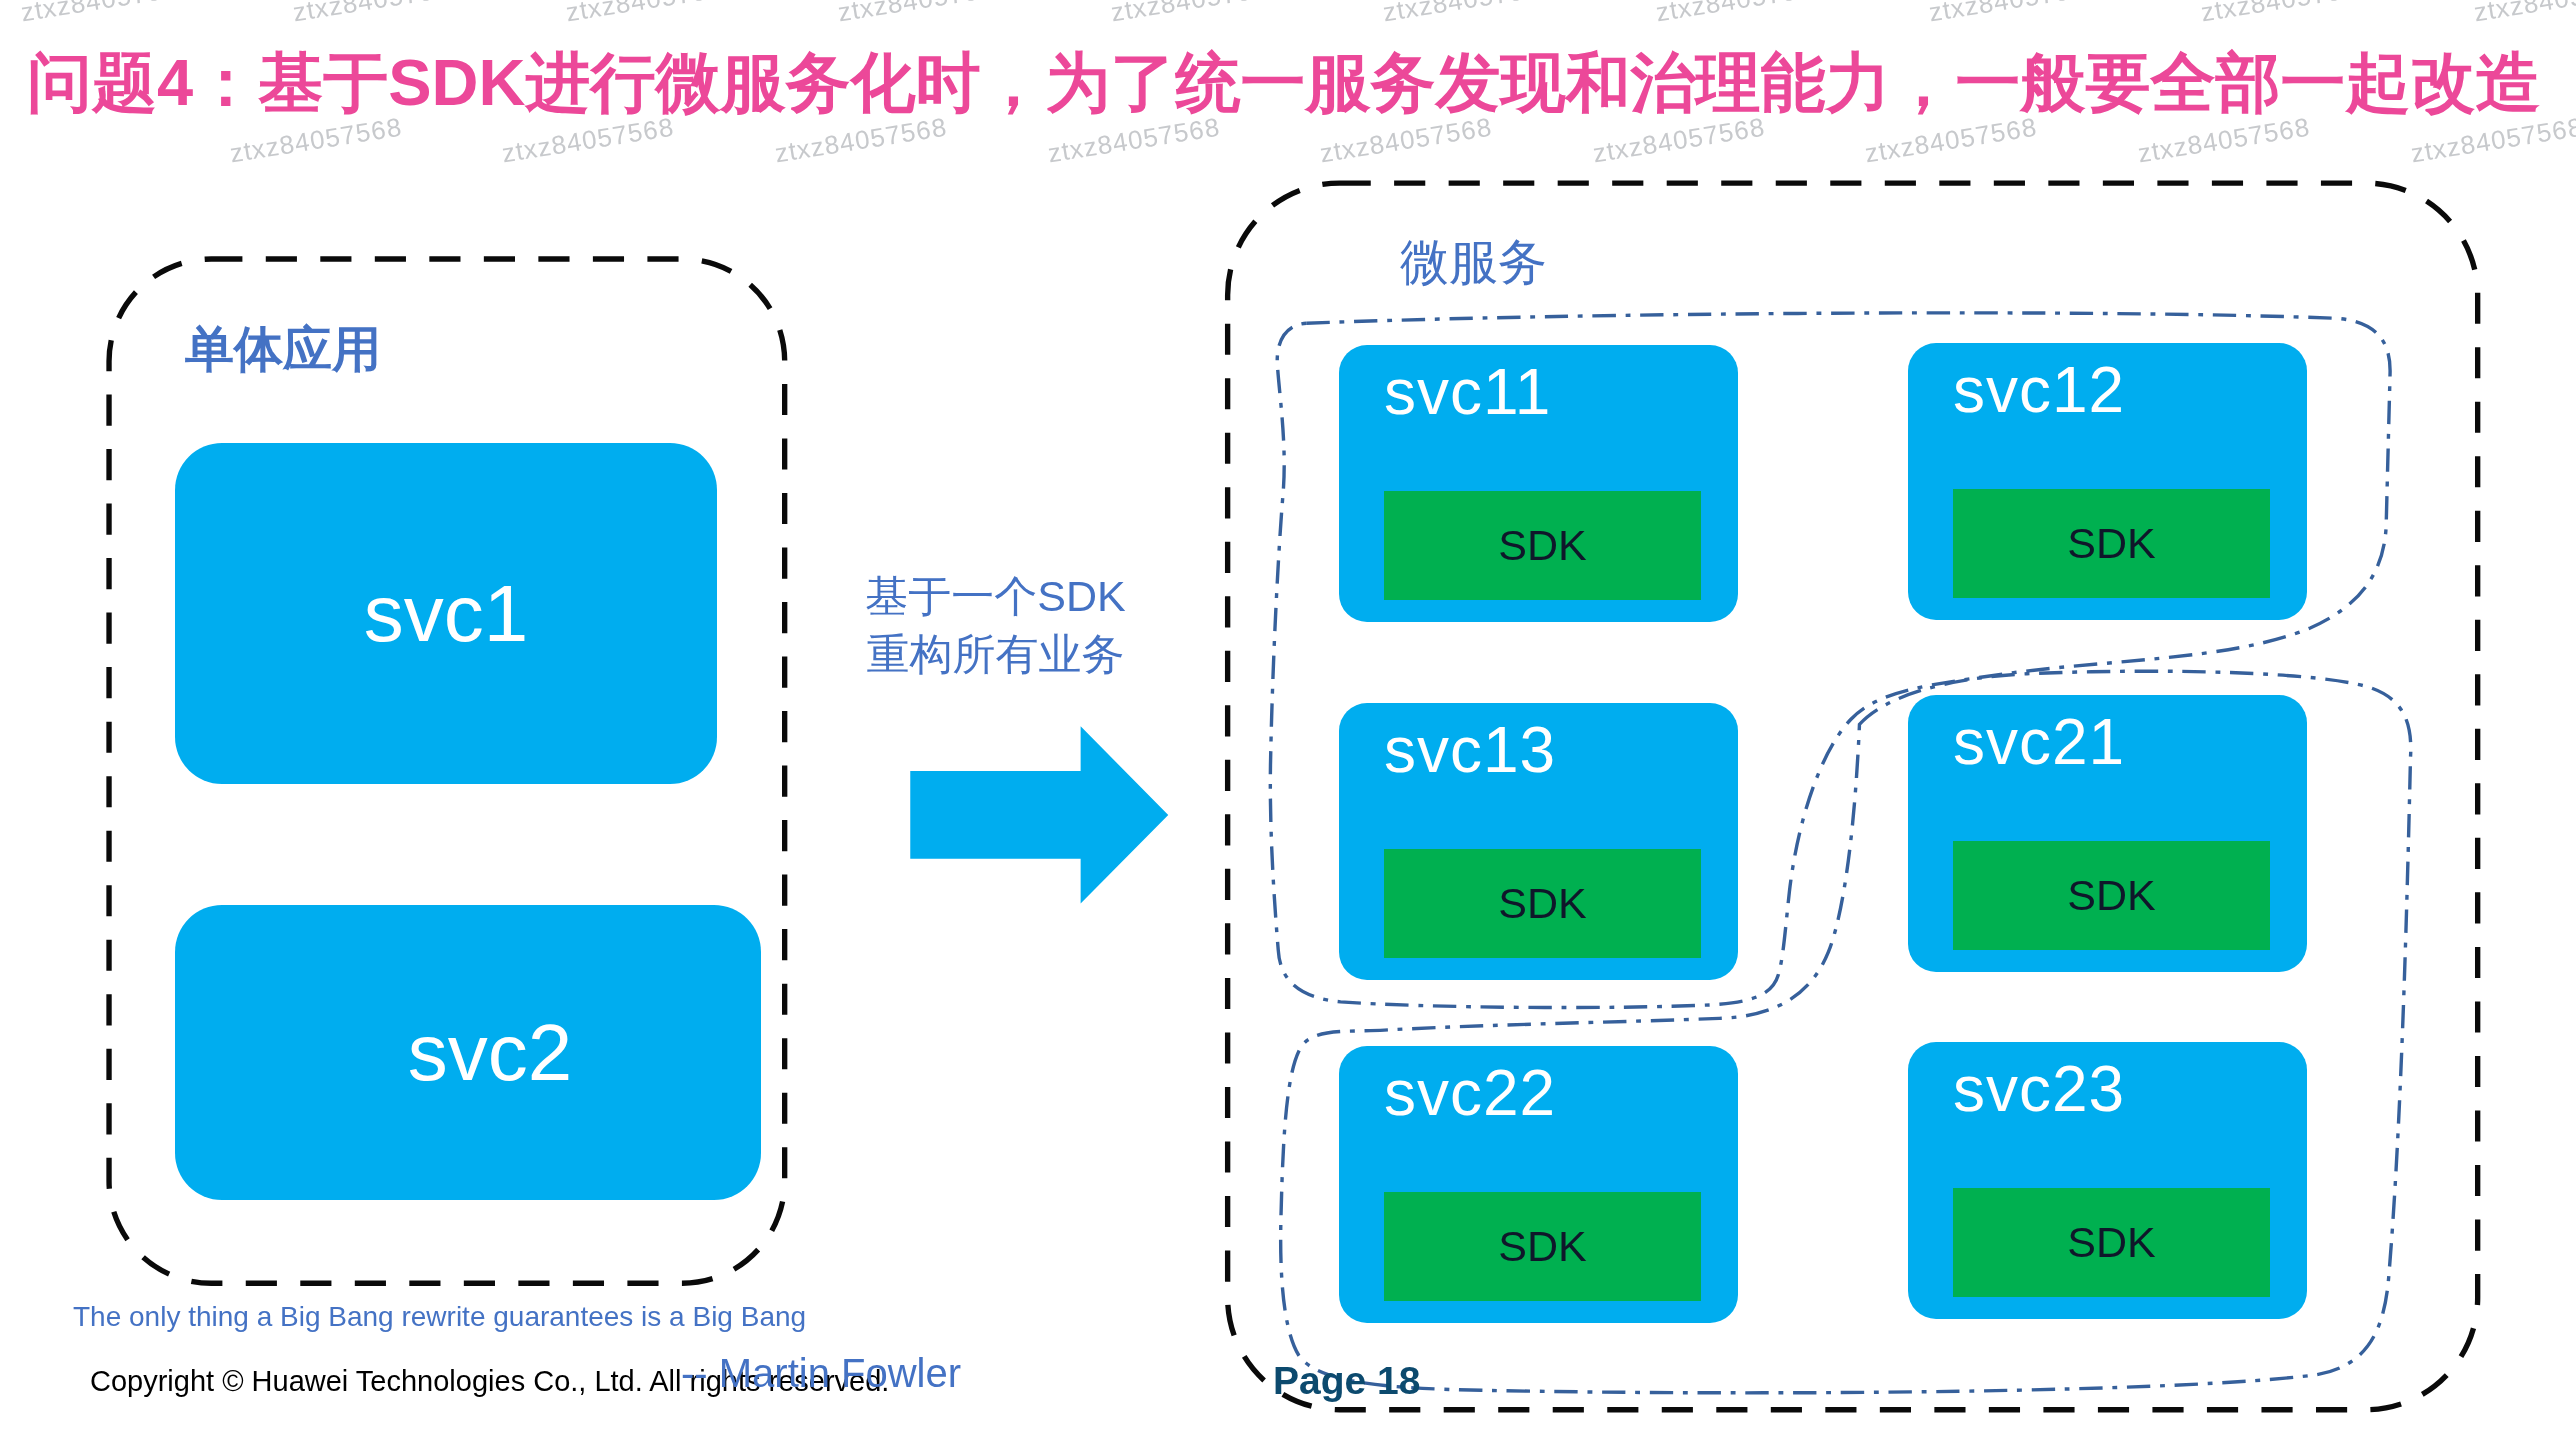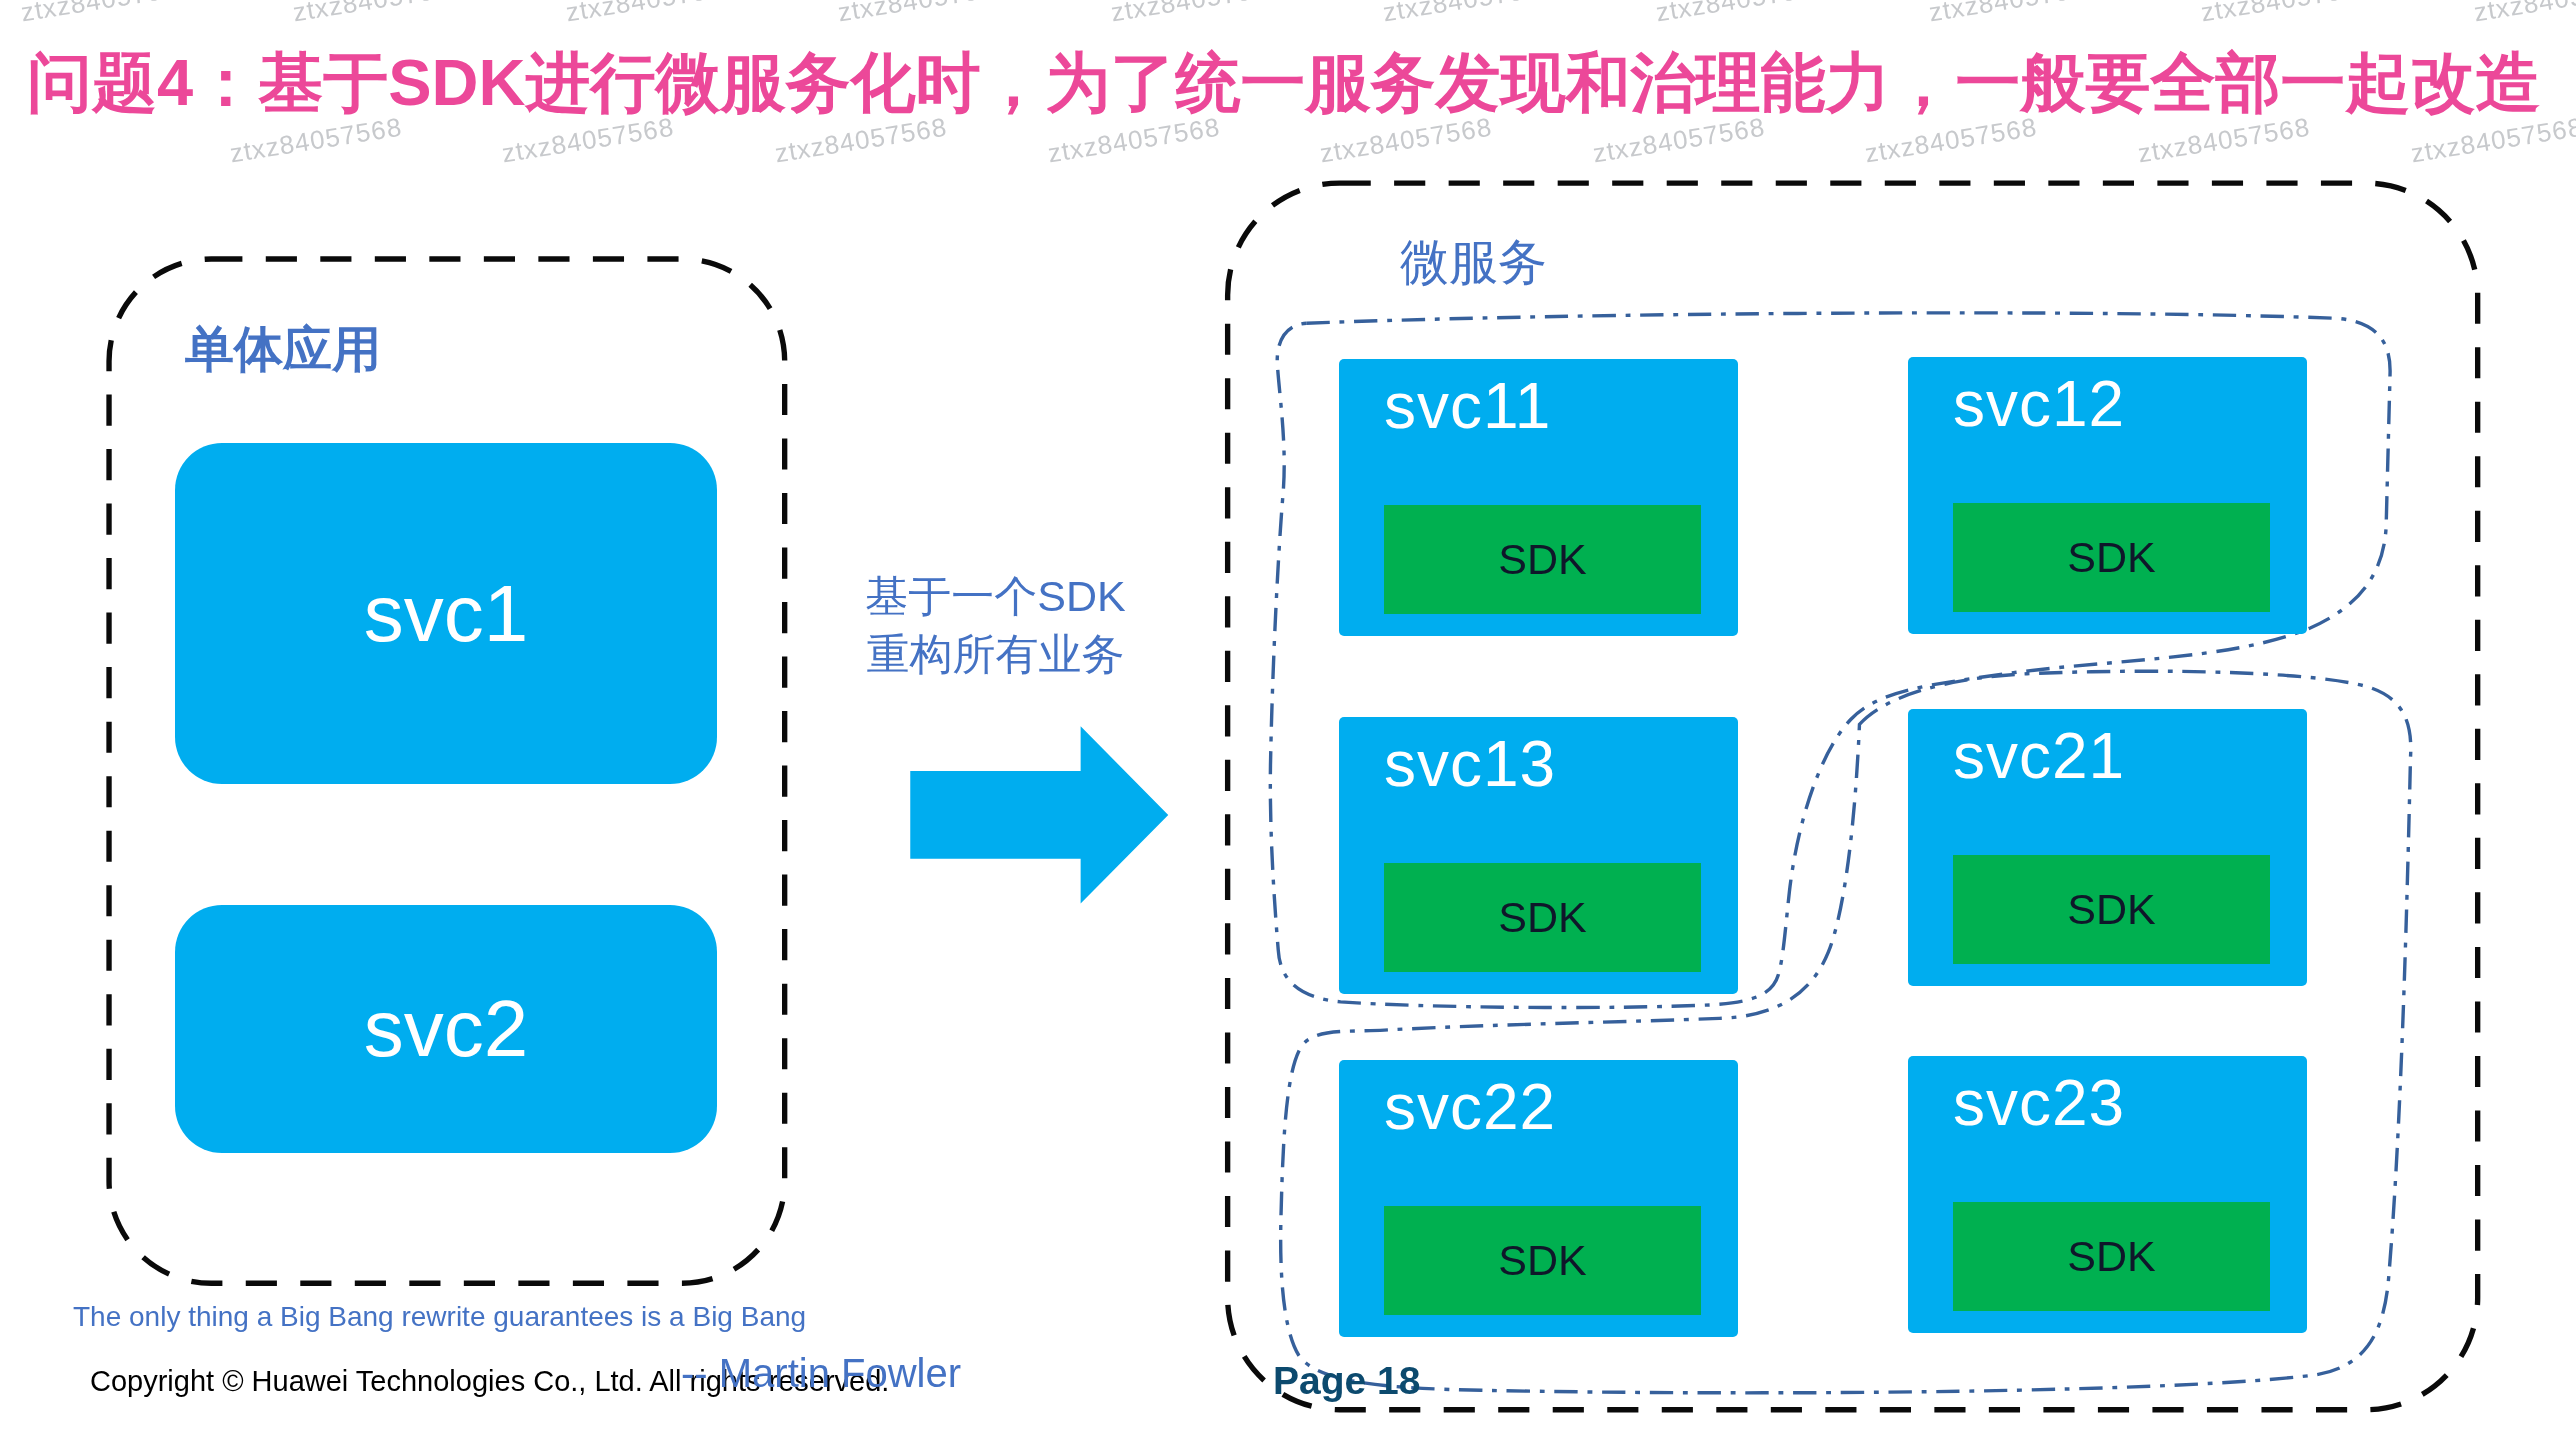--- a/index.html
+++ b/index.html
@@ -27,22 +27,22 @@
     color:#4472C4;font-size:43px;line-height:1.36;white-space:nowrap;
   }
   
   .mono-box{
     position:absolute;z-index:2;background:#00ADEF;border-radius:47px;
     display:flex;align-items:center;justify-content:center;
     color:#ffffff;font-size:80px;font-weight:300;
   }
   
   .ms-box{
-    position:absolute;z-index:2;background:#00ADEF;border-radius:5px;
-    width:399px;height:277px;color:#ffffff;margin-top:14px;
+    position:absolute;z-index:2;background:#00ADEF;border-radius:28px;
+    width:399px;height:277px;color:#ffffff;
   }
   .ms-name{position:absolute;left:45px;top:9.7px;font-size:64px;font-weight:300;letter-spacing:1px;}
   .sdk-box{
     position:absolute;left:45px;top:146px;width:317px;height:109px;background:#00B050;
     display:flex;align-items:center;justify-content:center;font-size:43px;color:#0f172a;
   }
   
   .quote1{position:absolute;left:73px;top:1301px;z-index:3;color:#4472C4;font-size:28px;white-space:nowrap;}
   .quote2{position:absolute;left:681px;top:1351px;z-index:4;color:#4472C4;font-size:40px;white-space:nowrap;}
   .copyright{position:absolute;left:90px;top:1365px;z-index:3;color:#000000;font-size:29px;white-space:nowrap;}
@@ -115,21 +115,21 @@
              C 1824 1044, 1860 1022, 1878 978
              C 1896 933, 1906 836, 1910 744 Z" fill="none" stroke="#36609b" stroke-width="3.5" stroke-dasharray="24 10 5 10"></path>
 
     <polygon points="935,792 1110,792 1110,746 1200,837 1110,928 1110,882 935,882" fill="#00ADEF"></polygon>
   </svg>
 
   <div class="zone-label" style="left:185px;top:317px;font-weight:bold;">单体应用</div>
   <div class="mono-box" style="left:175px;top:443px;width:542px;height:341px;">
     <span>svc1</span>
   </div>
-  <div class="mono-box" style="left:175px;top:905px;width:542px;height:248px;">
+  <div class="mono-box" style="left:175px;top:905px;width:542px;height:295px;padding-left:44px;">
     <span>svc2</span>
   </div>
 
   <div class="mid-text">
     <div>基于一个SDK</div>
     <div>重构所有业务</div>
   </div>
 
   <div class="zone-label" style="left:1400px;top:230px;">微服务</div>
 

